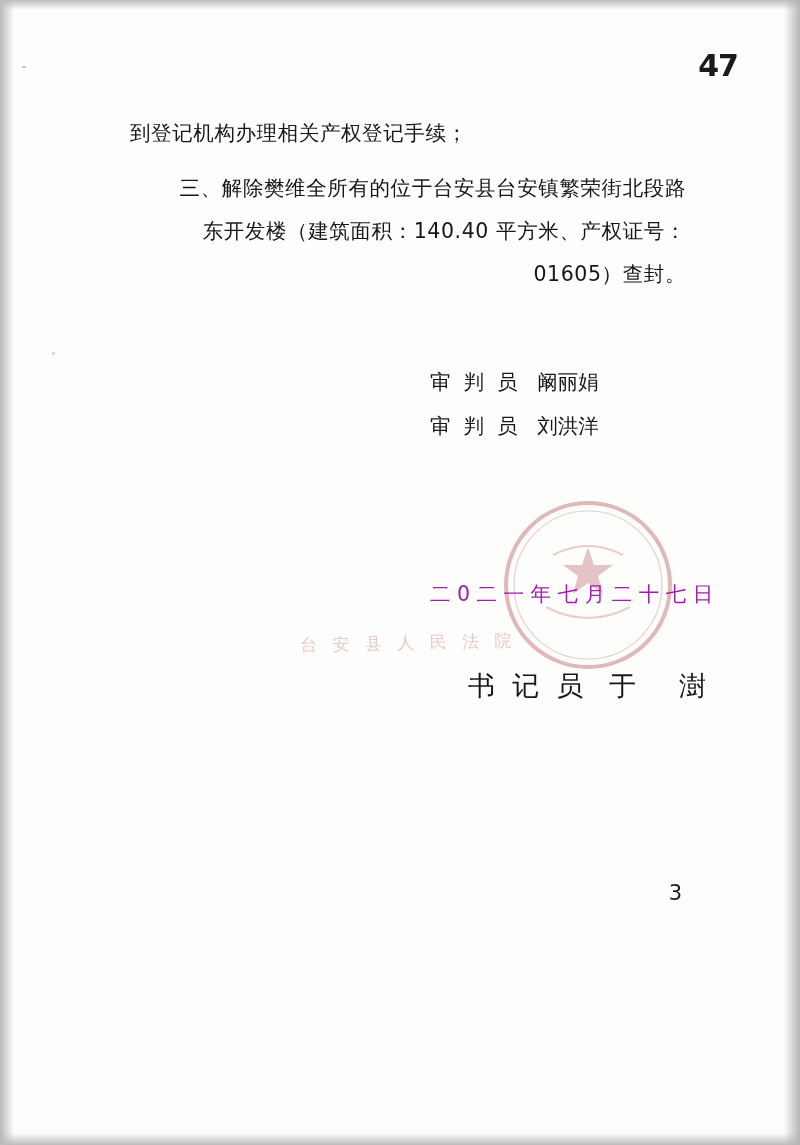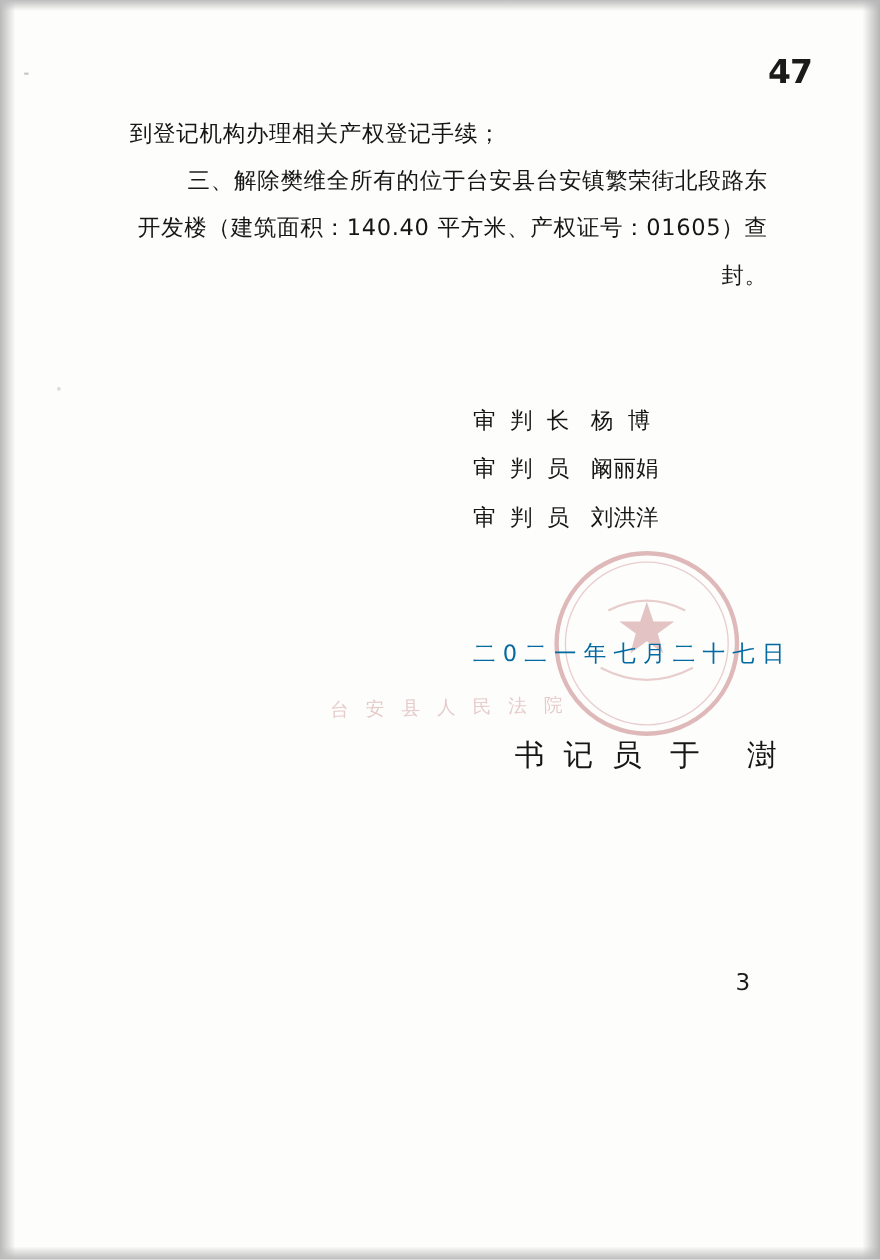--- a/index.html
+++ b/index.html
@@ -83,21 +83,21 @@
     left: 118px;
     top: 100px;
     width: 580px;
     font-family: "DejaVu Sans", "Liberation Sans", sans-serif;
     font-size: 20.5px;
     line-height: 43px;
     color: #161616;
     letter-spacing: 0.6px;
   }
   .body-text p {
-    margin: 0;
+    margin: 12px;
   }
   .indent {
     text-indent: 44px;
     text-align: right;
   }
 
   .signatures {
     position: absolute;
     left: 430px;
     top: 360px;
@@ -111,21 +111,21 @@
     display: block;
     white-space: pre;
   }
 
   .date-line {
     position: absolute;
     left: 430px;
     top: 580px;
     width: 320px;
     font-size: 20.5px;
-    color: #0369a1;
+    color: #a21caf;
     white-space: pre;
     font-family: "DejaVu Sans", "Liberation Sans", sans-serif;
   }
 
   .clerk-line {
     position: absolute;
     left: 468px;
     top: 668px;
     width: 300px;
     font-size: 27px;
@@ -200,21 +200,20 @@
         <g fill="none" stroke="#b4545b" stroke-width="2" opacity=".7">
           <path d="M48 112 q42 22 84 0"></path>
           <path d="M55 60 q35 -18 70 0"></path>
         </g>
       </svg>
     </div>
 
     <div class="seal-smudge">台 安 县 人 民 法 院</div>
 
     <div class="signatures">
-      <span class="sig-line"><span>审  判  长</span>&nbsp;&nbsp;&nbsp;<span>杨  博</span></span>
       <span class="sig-line"><span>审  判  员</span>&nbsp;&nbsp;&nbsp;<span>阚丽娟</span></span>
       <span class="sig-line"><span>审  判  员</span>&nbsp;&nbsp;&nbsp;<span>刘洪洋</span></span>
     </div>
 
     <div class="date-line">二 0 二 一 年 七 月 二 十 七 日</div>
 
     <div class="clerk-line">书  记  员   于     澍</div>
 
     <div class="page-number-bottom">3</div>
   </div>

